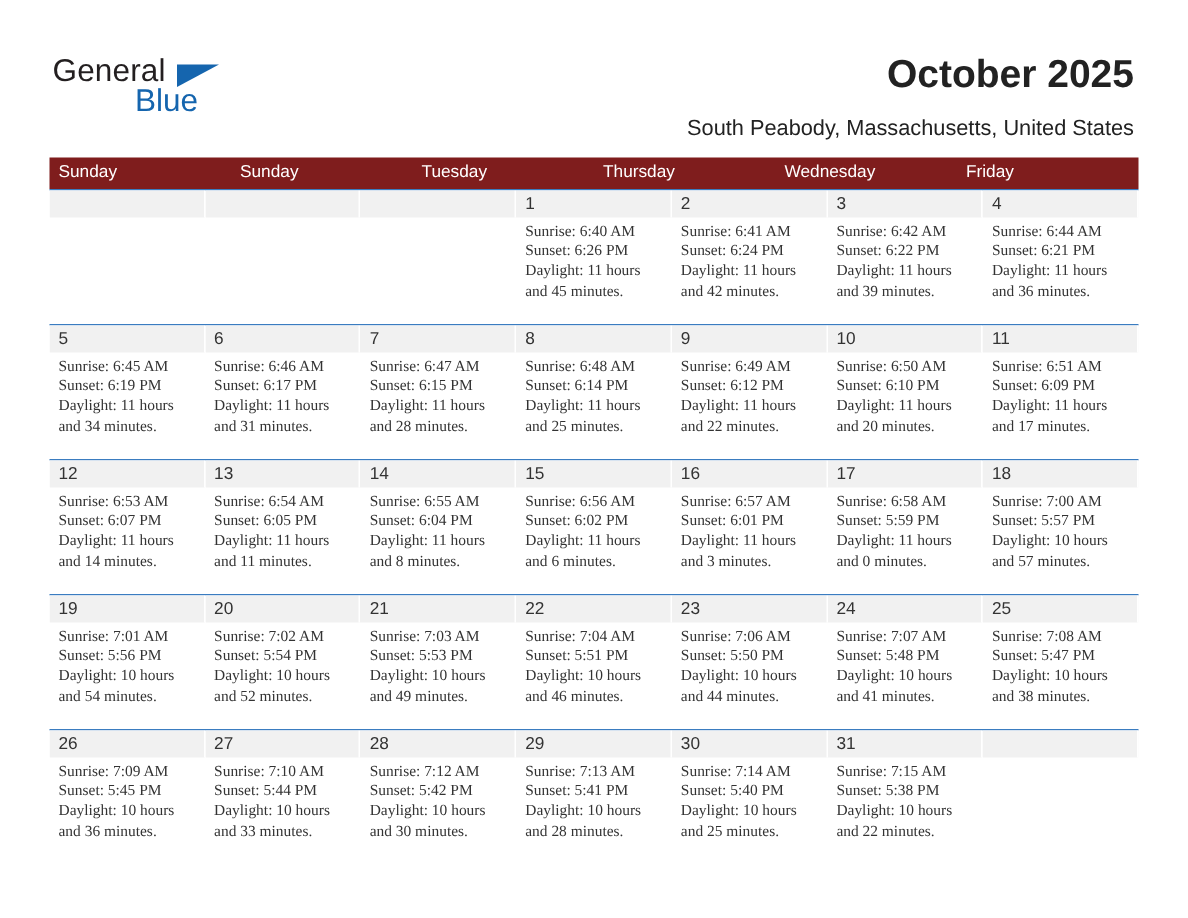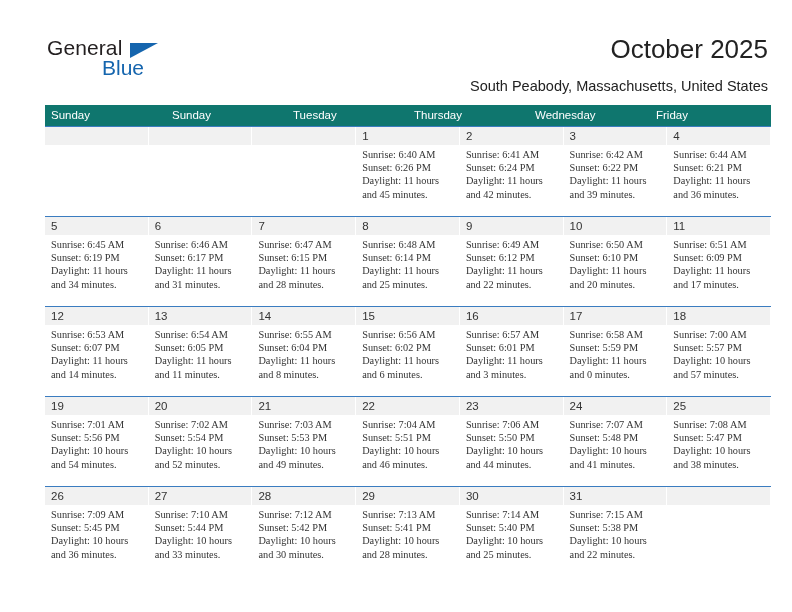--- a/index.html
+++ b/index.html
@@ -12,21 +12,20 @@
     height: 612px;
     font-family: "Liberation Sans", sans-serif;
     color: #222222;
     overflow: hidden;
   }
   .page {
     position: relative;
     width: 724px;
     height: 612px;
     box-sizing: border-box;
-    margin-left: 12px;
   }
 
   
   .header {
     position: absolute;
     left: 0;
     top: 0;
     width: 792px;
     height: 104px;
   }
@@ -65,41 +64,42 @@
     text-align: right;
   }
   .title {
     position: absolute;
     right: 36px;
     top: 34px;
     font-size: 26px;
     color: #222222;
     text-align: right;
     white-space: nowrap;
+    font-weight: bold;
   }
   .subtitle {
     position: absolute;
     right: 36px;
     top: 78px;
     font-size: 14.5px;
     color: #222222;
     text-align: left;
     white-space: nowrap;
   }
 
   
   .calendar {
     position: absolute;
     left: 33px;
     top: 105px;
     width: 726px;
   }
   .weekday-row {
     display: flex;
-    background: #0f766e;
+    background: #7f1d1d;
     height: 21px;
   }
   .weekday-cell {
     flex: 1 1 0;
     color: #ffffff;
     font-size: 11.5px;
     line-height: 21px;
     padding-left: 6px;
     box-sizing: border-box;
     white-space: nowrap;

